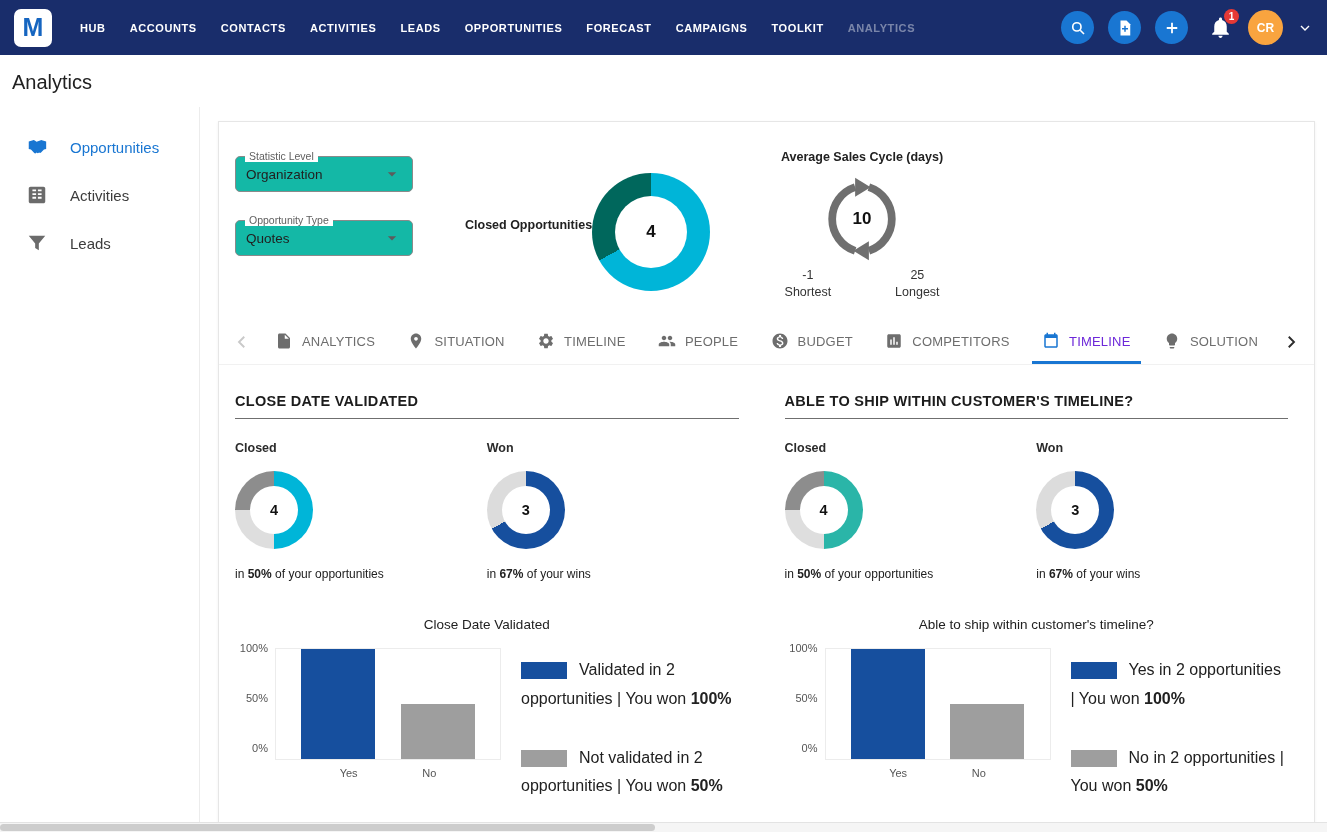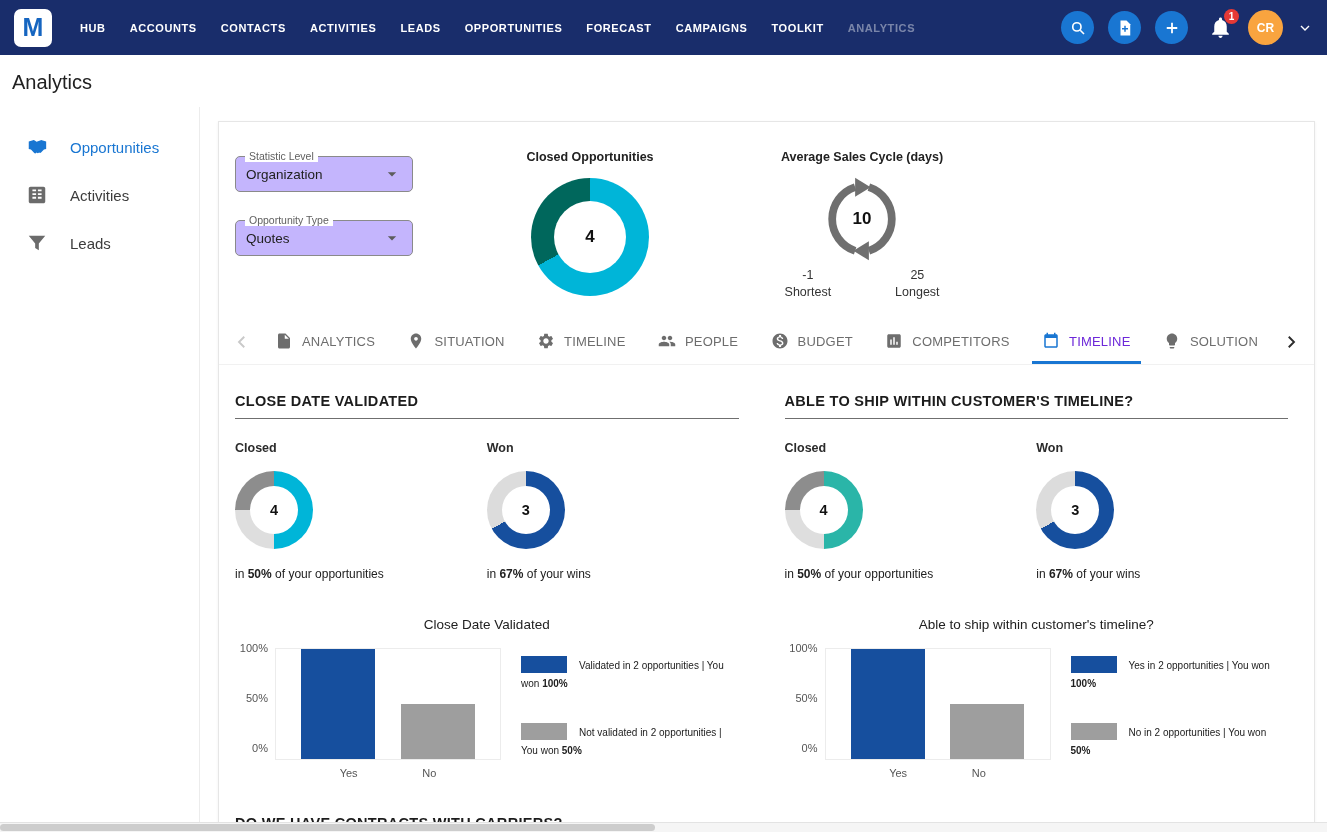--- a/index.html
+++ b/index.html
@@ -37,29 +37,29 @@
   .side-item svg { width:22px; height:22px; color:#6b6b6b; flex-shrink:0; }
   .side-item.active, .side-item.active svg { color:#1976d2; }
 
   .card { flex:1; margin:14px 12px 0 18px; background:#fff; border:1px solid #e6e6e6;
           box-shadow:0 1px 3px rgba(0,0,0,.06); overflow:hidden; }
 
   
   .top-row { display:flex; padding:28px 28px 0 16px; }
   .filters { width:178px; display:flex; flex-direction:column; gap:28px; margin-top:6px; }
   .select { position:relative; border:1px solid #8a8a8a; border-radius:5px; height:36px; display:flex;
-            align-items:center; padding:0 10px; cursor:pointer; background:#c4b5fd; }
+            align-items:center; padding:0 10px; cursor:pointer; background:#14b8a6; }
   .select label { position:absolute; top:-7px; left:9px; background:#fff; padding:0 4px; font-size:10.5px;
                   color:#5f5f5f; cursor:pointer; }
   .select-value { font-size:13.5px; color:#212121; }
   .select-arrow { margin-left:auto; display:flex; }
   .select-arrow svg { width:20px; height:20px; }
 
   .kpi-title { font-size:12.5px; font-weight:bold; color:#212121; text-align:center; }
-  .kpi-closed { width:250px; margin-left:52px; display:flex; flex-direction:column; align-items:center; }
+  .kpi-closed { width:250px; margin-left:52px; display:flex; flex-direction:row; align-items:center; }
   .kpi-cycle  { margin-left:66px; display:flex; flex-direction:column; align-items:center; }
 
   .donut { border-radius:50%; position:relative; }
   .donut-hole { position:absolute; background:#fff; border-radius:50%; top:50%; left:50%;
                 transform:translate(-50%,-50%); display:flex; align-items:center; justify-content:center;
                 font-weight:bold; color:#111; }
   .d-main { width:118px; height:118px; margin-top:14px;
             background:conic-gradient(#00b5d8 0 67%, #00675c 67% 100%); }
   .d-main .donut-hole { width:72px; height:72px; font-size:17px; }
 
@@ -104,21 +104,21 @@
   .y-axis { display:flex; flex-direction:column; justify-content:space-between; height:112px; font-size:11px;
             color:#555; text-align:right; padding-right:7px; width:40px; transform:translateY(-6px); flex-shrink:0; }
   .plot-col { flex-shrink:0; }
   .plot { width:226px; height:112px; border:1px solid #ececec; display:flex; align-items:flex-end;
           justify-content:space-evenly; background:#fff; }
   .bar { width:74px; }
   .bar.blue { background:#164f9e; }
   .bar.gray { background:#9e9e9e; }
   .x-labels { display:flex; justify-content:space-evenly; width:226px; margin-top:7px; font-size:11px; color:#555; }
   .legend { flex:1; margin-left:20px; display:flex; flex-direction:column; gap:30px; margin-top:8px;
-            font-size:10px; color:#212121; line-height:1.8; min-width:0; }
+            font-size:16px; color:#212121; line-height:1.8; min-width:0; }
   .swatch { display:inline-block; width:46px; height:17px; vertical-align:-4px; margin-right:12px; }
   .swatch.blue { background:#164f9e; }
   .swatch.gray { background:#9e9e9e; }
 
   .footer-sec { padding:36px 26px 20px 16px; }
   .footer-sec .section-title { width:540px; }
 
   
   .h-scrollbar { position:fixed; left:0; bottom:0; width:1327px; height:10px; background:#f5f5f5;
                  border-top:1px solid #e3e3e3; }

